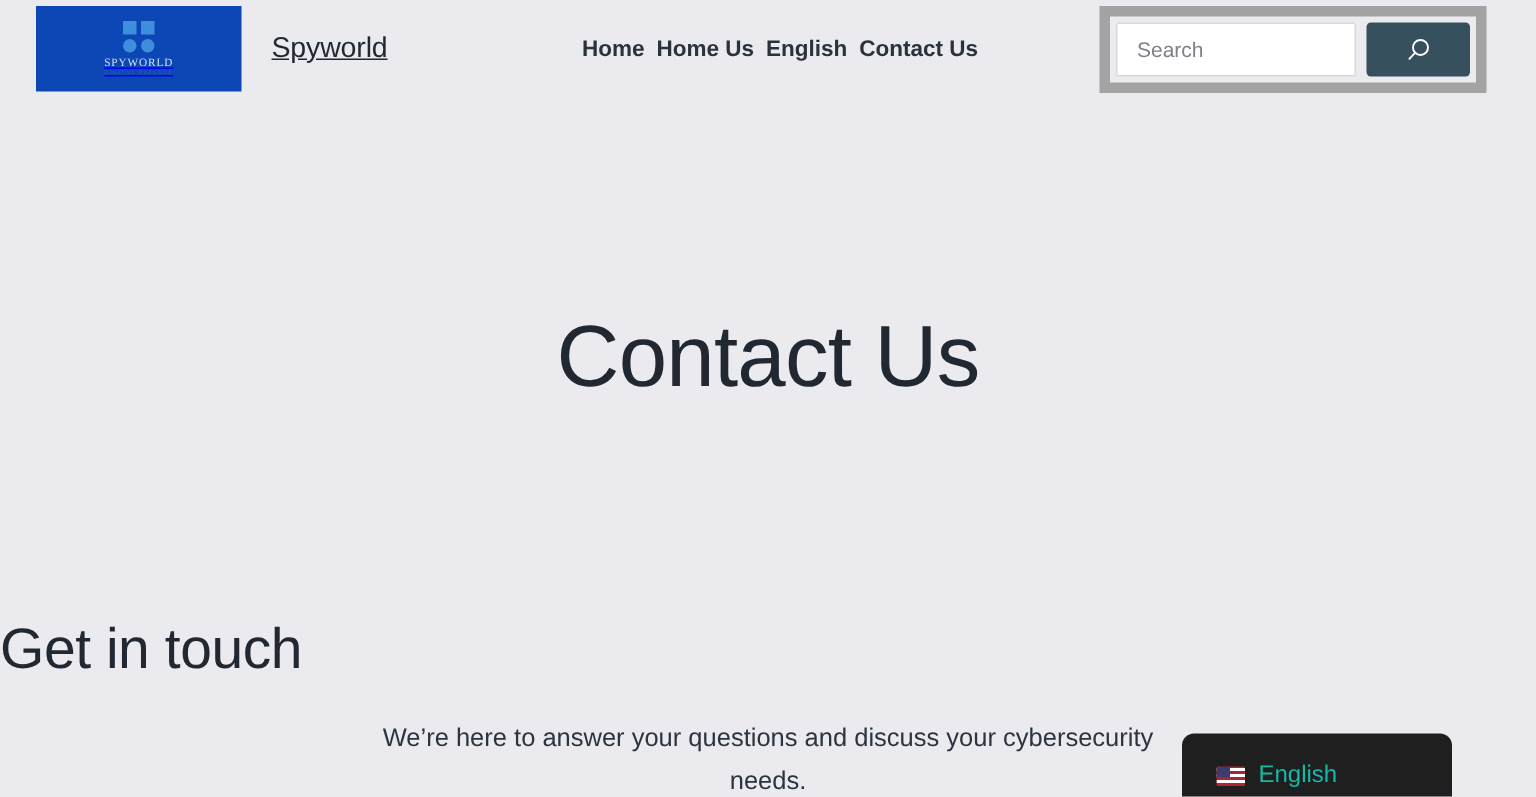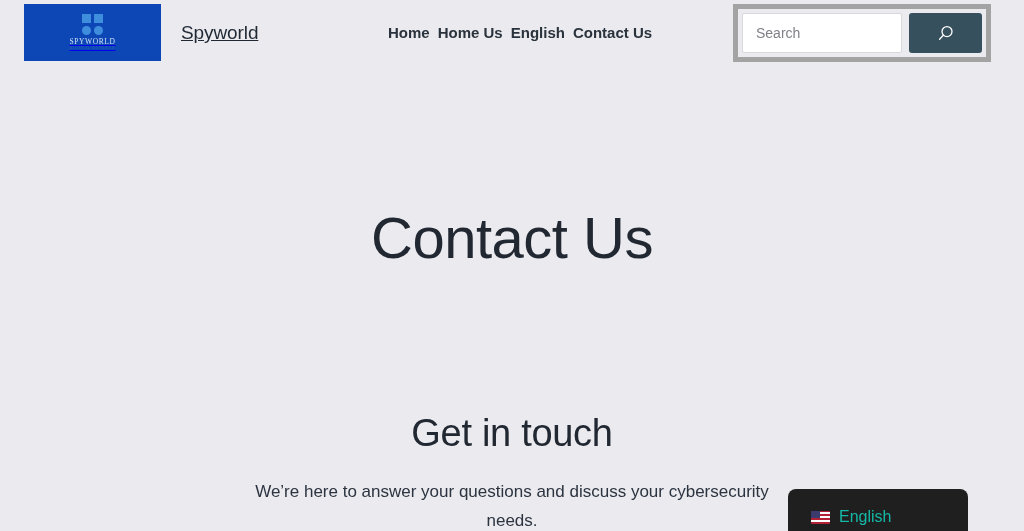--- a/index.html
+++ b/index.html
@@ -101,21 +101,21 @@
     line-height: 22px;
     white-space: nowrap;
   }
 
   .search-widget {
     position: absolute;
     left: 733px;
     top: 4px;
     width: 258px;
     height: 58px;
-    border: 5px solid #a3a3a3;
+    border: 7px solid #a3a3a3;
     background: #eaeaef;
     padding: 4px;
     display: flex;
     align-items: stretch;
   }
   .search-input {
     flex: 1 1 auto;
     width: 160px;
     border: 1px solid #d9d9dd;
     background: #ffffff;
@@ -160,21 +160,21 @@
     line-height: 64px;
     margin: 0;
     letter-spacing: -0.5px;
   }
 
   .section-heading {
     position: absolute;
     top: 343px;
     left: 0;
     width: 1024px;
-    text-align: center;
+    text-align: left;
     font-size: 38px;
     font-weight: 400;
     color: #212832;
     line-height: 48px;
     margin: 0;
     letter-spacing: -0.3px;
   }
 
   .section-text {
     position: absolute;

